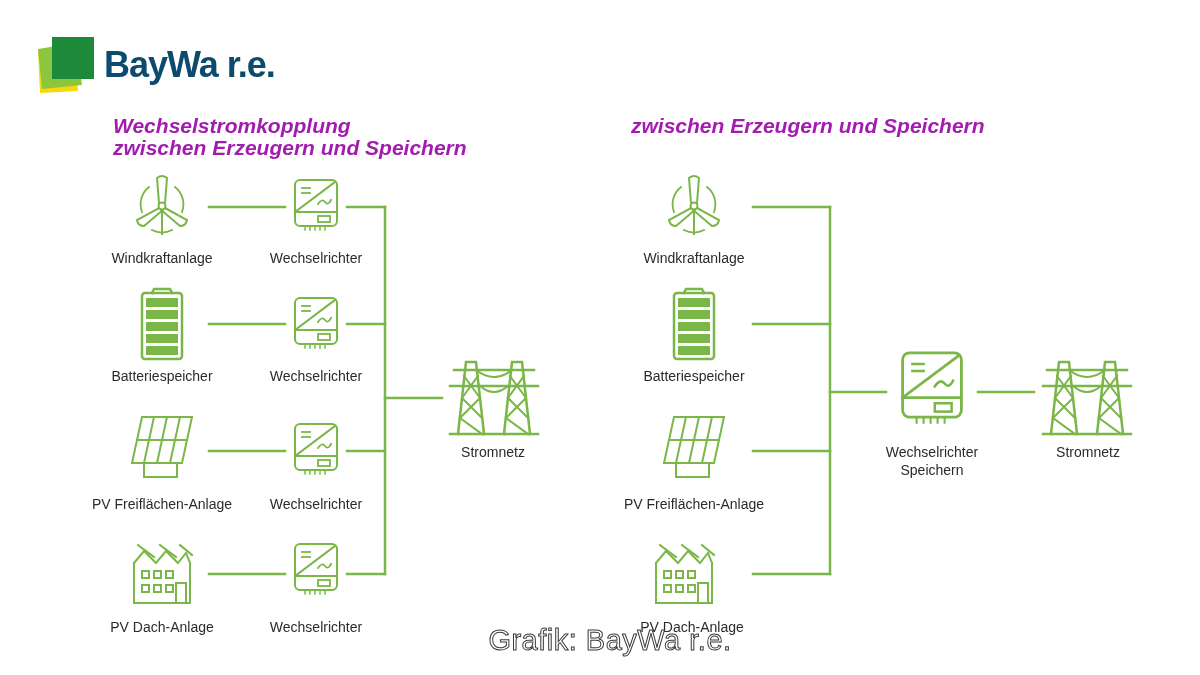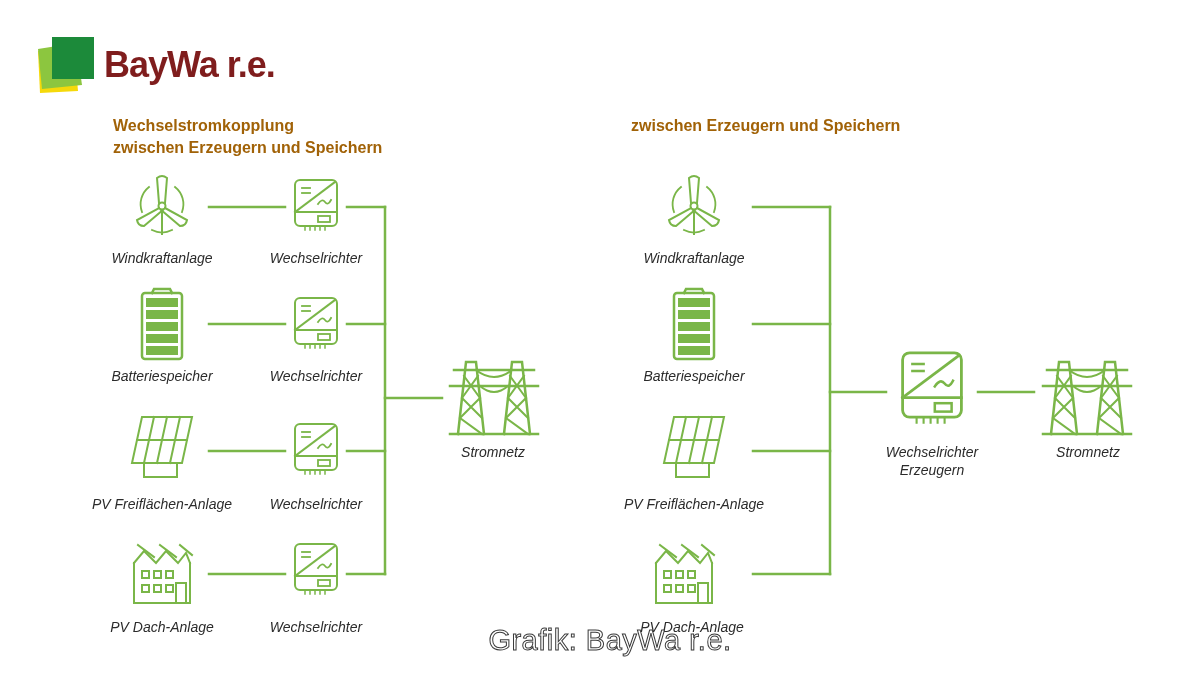--- a/index.html
+++ b/index.html
@@ -1,21 +1,21 @@
 <!DOCTYPE html>
 <html><head>
   <meta charset="utf-8">
   <style>
     html, body { margin: 0; padding: 0; background: #ffffff; }
     body { width: 1200px; height: 675px; position: relative; overflow: hidden;
            font-family: "Liberation Sans", "DejaVu Sans", sans-serif; color: #2b2b2b; }
     .abs { position: absolute; }
-    .logo-text { left: 104px; top: 44px; font-size: 36px; font-weight: bold; color: #7f1d1d; letter-spacing: -1px; }
-    .section-title { font-size: 16px; font-weight: bold; color: #a16207; line-height: 22px; }
-    .label { font-size: 14px; color: #2b2b2b; text-align: center; width: 180px; line-height: 18px; font-style: italic; }
+    .logo-text { left: 104px; top: 44px; font-size: 36px; font-weight: bold; color: #0c4a6e; letter-spacing: -1px; }
+    .section-title { font-size: 21px; font-weight: bold; color: #a21caf; line-height: 22px; font-style: italic; }
+    .label { font-size: 14px; color: #2b2b2b; text-align: center; width: 180px; line-height: 18px; }
     .caption { left: 0; width: 1220px; top: 624px; text-align: center; font-size: 29px; color: #ffffff;
                -webkit-text-stroke: 1px #3a3a3a; letter-spacing: 0.5px; }
     svg.diagram { position: absolute; left: 0; top: 0; }
     .g { stroke: #7ab648; fill: none; stroke-width: 2.5; stroke-linecap: square; }
     .gf { fill: #7ab648; }
   </style>
 </head>
 <body>
 
 <div class="abs" style="left:38px;top:37px;width:56px;height:56px;">
@@ -157,17 +157,17 @@
 
 <div class="abs label" style="left:403px;top:443px;">Stromnetz</div>
 
 <div class="abs label" style="left:604px;top:249px;">Windkraftanlage</div>
 <div class="abs label" style="left:604px;top:367px;">Batteriespeicher</div>
 <div class="abs label" style="left:604px;top:495px;">PV Freiflächen-Anlage</div>
 <div class="abs label" style="left:602px;top:618px;">PV Dach-Anlage</div>
 
 <div class="abs label" style="left:842px;top:443px;line-height:18px;">
   <div>Wechselrichter</div>
-  <div>Erzeugern</div>
+  <div>Speichern</div>
 </div>
 <div class="abs label" style="left:998px;top:443px;">Stromnetz</div>
 
 <div class="abs caption">Grafik: BayWa r.e.</div>
 
 </body></html>

